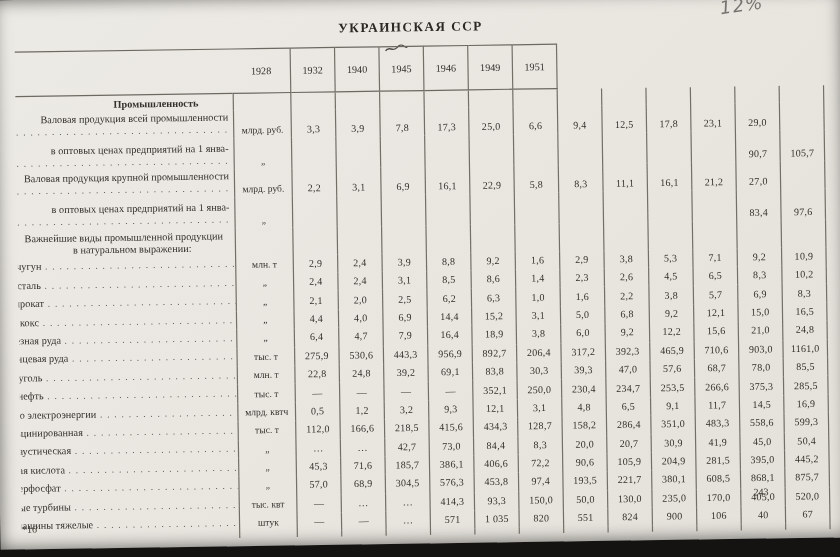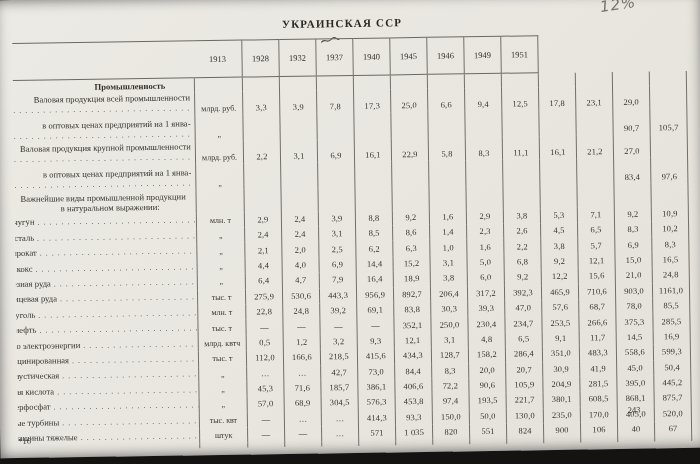--- a/index.html
+++ b/index.html
@@ -87,24 +87,22 @@
 
     <div class="title">УКРАИНСКАЯ ССР</div>
 
     <svg class="ink-squiggle" width="20" height="9" viewBox="0 0 20 9">
       <path d="M1,6 C4,1 7,8 11,3 S17,5 19,3" fill="none" stroke="#4c4a44" stroke-width="1.1"></path>
     </svg>
 
     <div class="tbl">
       <div class="trow thead">
           <div class="cell lblhead"></div>
-          <div class="cell vline ycell">1913</div>
           <div class="cell vline ycell">1928</div>
           <div class="cell vline ycell">1932</div>
-          <div class="cell vline ycell">1937</div>
           <div class="cell vline ycell">1940</div>
           <div class="cell vline ycell">1945</div>
           <div class="cell vline ycell">1946</div>
           <div class="cell vline ycell">1949</div>
           <div class="cell vline ycell">1951</div>
         </div>
       <div>
           <div class="trow section">
             <div class="cell lblcell">
               <div class="lline">

